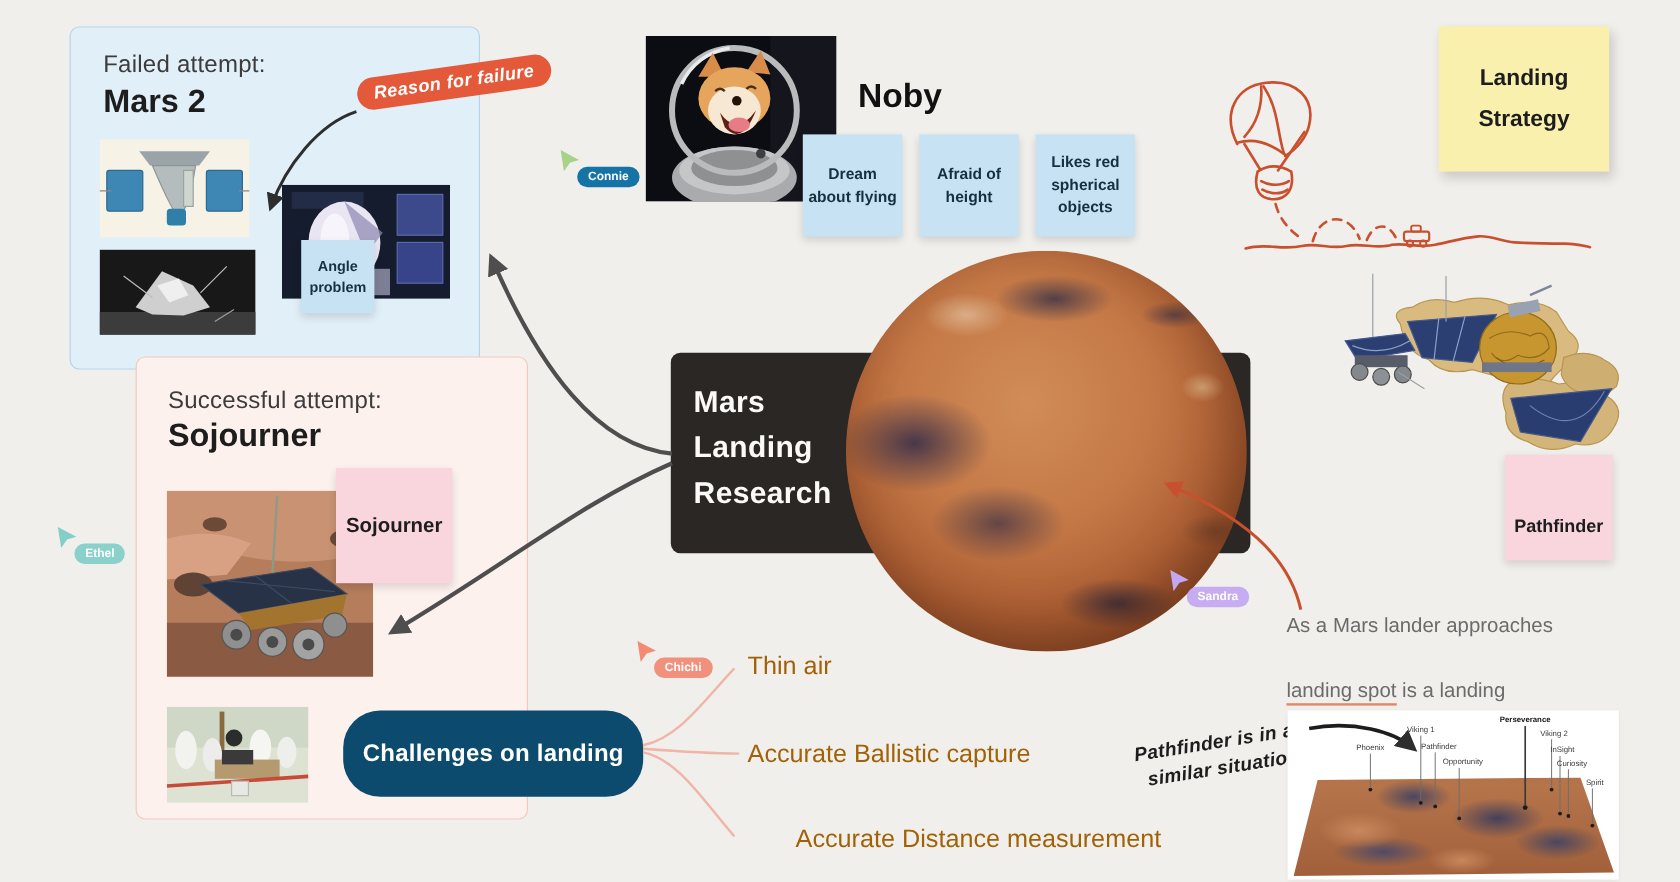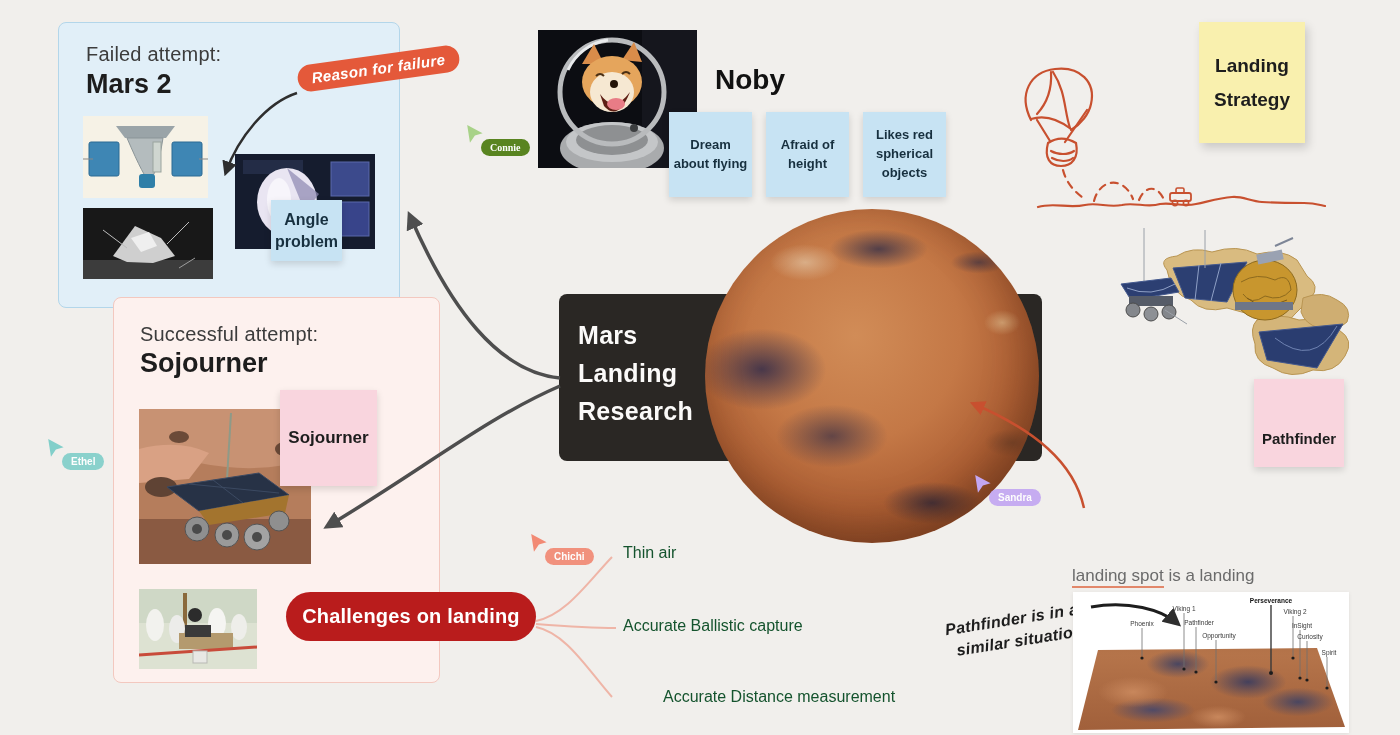--- a/index.html
+++ b/index.html
@@ -15,38 +15,38 @@
   .panel-failed{left:58px;top:22px;width:342px;height:286px;background:#e1eff8;border:1.5px solid #b3d6ea;}
   .panel-success{left:113px;top:297px;width:327px;height:386px;background:#fdf1ee;border:1.5px solid #f3c8bf;}
   .panel-title{position:absolute;font-size:20px;color:#3c3c3c;letter-spacing:.2px;}
   .panel-name{position:absolute;font-size:27px;font-weight:bold;color:#1d1d1d;}
   
   .sticky{position:absolute;display:flex;align-items:center;justify-content:center;text-align:center;
           box-shadow:0 3px 7px rgba(0,0,0,.14);}
   .sticky-blue{background:#c7e3f3;color:#17303f;font-weight:bold;}
   .sticky-pink{background:#f9d5de;color:#1d1d1d;font-weight:bold;}
   .sticky-yellow{background:#f9f0ae;color:#1d1d1d;font-weight:bold;}
-  .sticky-angle{left:192px;top:177px;width:71px;height:61px;font-size:16px;line-height:1.35;margin-left:20px;}
+  .sticky-angle{left:192px;top:177px;width:61px;height:61px;font-size:12px;line-height:1.35;}
   .sticky-sojourner{left:279px;top:389px;width:97px;height:96px;font-size:17px;}
   .sticky-dog{top:112px;width:83px;height:85px;font-size:13px;line-height:1.45;padding:4px;}
   .sticky-dog1{left:669px;} .sticky-dog2{left:766px;} .sticky-dog3{left:863px;}
-  .sticky-strategy{left:1199px;top:22px;width:106px;height:121px;font-size:19px;line-height:1.75;padding:10px;box-shadow:3px 5px 9px rgba(0,0,0,.16);}
+  .sticky-strategy{left:1199px;top:22px;width:142px;height:121px;font-size:19px;line-height:1.75;padding:10px;box-shadow:3px 5px 9px rgba(0,0,0,.16);}
   .sticky-pathfinder{left:1254px;top:379px;width:90px;height:88px;font-size:15px;align-items:flex-end;padding-bottom:20px;}
   
   .astro-title{position:absolute;left:715px;top:34px;font-size:20px;font-weight:bold;color:#111;}
   .astro-name{position:absolute;left:715px;top:64px;font-size:28px;font-weight:bold;color:#111;}
   .reason-pill{position:absolute;left:297px;top:55px;padding:5px 14px;background:#e4593a;border-radius:16px;
                color:#fff;font-size:15px;font-style:italic;font-weight:bold;letter-spacing:.4px;
                transform:rotate(-8deg);white-space:nowrap;}
   .center-node{position:absolute;left:559px;top:294px;width:483px;height:167px;background:#2a2724;border-radius:8px;
                padding:22px 0 0 19px;}
   .center-node .line{color:#fbfaf9;font-size:25px;font-weight:bold;line-height:38px;letter-spacing:.3px;}
-  .challenge-pill{position:absolute;left:286px;top:592px;width:250px;height:49px;background:#b91c1c;border-radius:31px;
+  .challenge-pill{position:absolute;left:286px;top:592px;width:250px;height:72px;background:#0c4a6e;border-radius:31px;
                   display:flex;align-items:center;justify-content:center;color:#fff;font-size:20px;font-weight:bold;letter-spacing:.2px;}
-  .challenge-item{position:absolute;font-size:16px;color:#14532d;white-space:nowrap;}
+  .challenge-item{position:absolute;font-size:21px;color:#a16207;white-space:nowrap;}
   .ch-item1{left:623px;top:544px;} .ch-item2{left:623px;top:617px;} .ch-item3{left:623px;top:688px;margin-left:40px;}
   .note-text{position:absolute;left:1072px;top:508px;width:250px;font-size:17px;line-height:27px;color:#6b6b6b;}
   .note-underline{border-bottom:2.5px solid #e2876a;padding-bottom:1px;}
   .handwriting{position:absolute;left:946px;top:606px;width:170px;font-size:16px;font-style:italic;font-weight:bold;
                color:#1d1d1d;transform:rotate(-9deg);line-height:22px;letter-spacing:.3px;}
   .handwriting .hw2{padding-left:8px;}
   
   .photo{position:absolute;display:block;}
   
   .map-card{position:absolute;left:1073px;top:592px;width:276px;height:141px;background:#fff;box-shadow:0 1px 4px rgba(0,0,0,.08);}
@@ -61,21 +61,21 @@
        radial-gradient(ellipse 50px 20px at 225px 110px, #4a4660 0%, rgba(74,70,96,0) 72%),
        linear-gradient(180deg,#a4663f 0%,#b5744a 45%,#a05f3a 100%);}
   .map-label{position:absolute;font-size:6.5px;color:#3a3a3a;transform:translateX(-50%);white-space:nowrap;}
   .map-label.bold{font-weight:bold;color:#111;}
   .map-pins{position:absolute;left:0;top:0;}
   
   .cursor{position:absolute;}
   .cursor .label{position:absolute;left:16px;top:15px;padding:3px 9px;border-radius:10px;color:#fff;
                  font-size:10px;font-weight:bold;white-space:nowrap;opacity:.92;}
   .cursor svg{display:block;}
-  .cur-connie{left:465px;top:124px;color:#a8d288;} .cur-connie .label{background:#4d7c0f;font-family:Liberation Serif, serif;}
+  .cur-connie{left:465px;top:124px;color:#a8d288;} .cur-connie .label{background:#0369a1;}
   .cur-ethel{left:46px;top:438px;color:#82cfca;} .cur-ethel .label{background:#82cfca;}
   .cur-chichi{left:529px;top:533px;color:#f28a74;} .cur-chichi .label{background:#f28a74;}
   .cur-sandra{left:973px;top:474px;color:#c3a7f2;} .cur-sandra .label{background:#c3a7f2;}
   
   .mars{position:absolute;left:705px;top:209px;width:334px;height:334px;border-radius:50%;
     background:
       radial-gradient(ellipse 50px 26px at 30% 16%, rgba(222,186,150,.8) 0%, rgba(222,186,150,0) 70%),
       radial-gradient(ellipse 26px 18px at 89% 34%, rgba(214,167,120,.9) 0%, rgba(214,167,120,0) 70%),
       radial-gradient(ellipse 70px 28px at 52% 12%, rgba(62,52,72,.85) 0%, rgba(62,52,72,0) 70%),
       radial-gradient(ellipse 40px 16px at 82% 16%, rgba(62,52,72,.7) 0%, rgba(62,52,72,0) 70%),
@@ -259,21 +259,21 @@
   </div>
 
   <div class="challenge-pill">
     <span>Challenges on landing</span>
   </div>
   <div class="challenge-item ch-item1">Thin air</div>
   <div class="challenge-item ch-item2">Accurate Ballistic capture</div>
   <div class="challenge-item ch-item3">Accurate Distance measurement</div>
 
   <div class="note-text">
-    <br>
+    <span>As a Mars lander approaches</span><br>
     <br>
     <span class="note-underline">landing spot</span><span> is a landing</span>
   </div>
 
   <div class="handwriting">
     <span>Pathfinder is in a</span><br>
     <span class="hw2">similar situation</span>
   </div>
 
   <div class="map-card">

